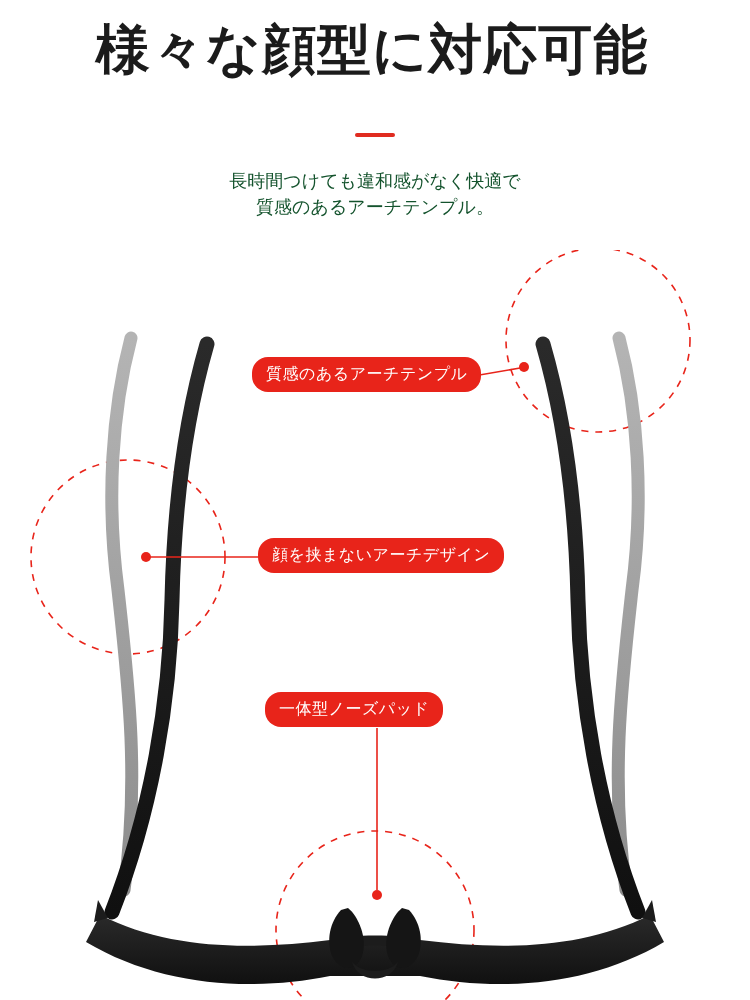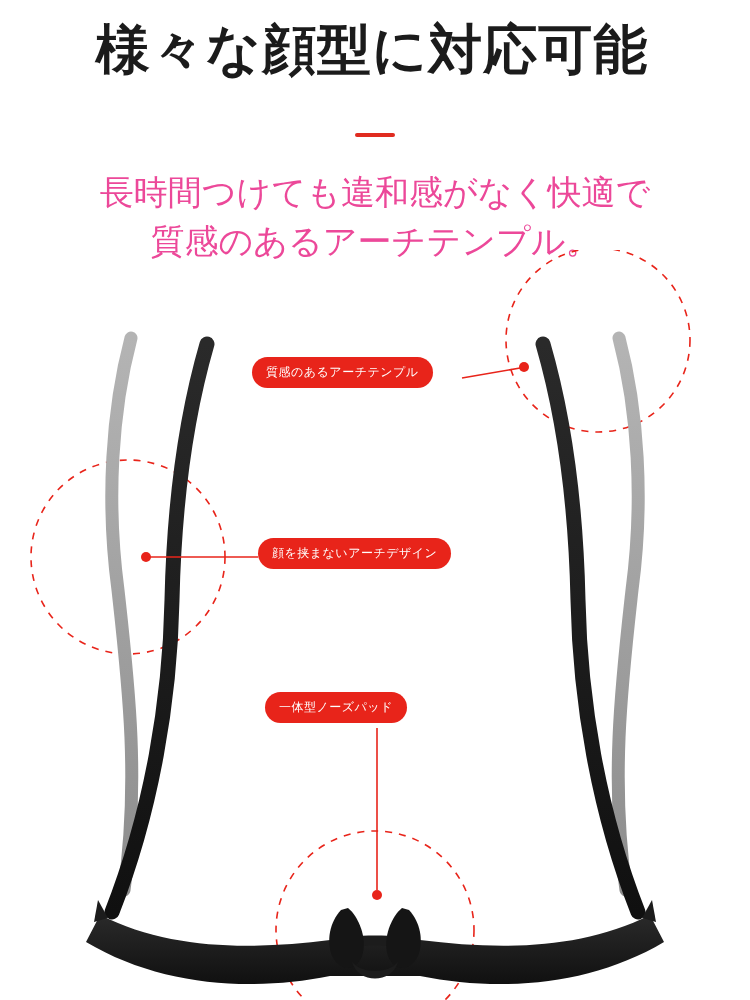--- a/index.html
+++ b/index.html
@@ -45,22 +45,22 @@
     height: 4px;
     background: #e02b20;
     border-radius: 2px;
   }
   .subhead {
     position: absolute;
     top: 168px;
     left: 0;
     width: 750px;
     text-align: center;
-    font-size: 34px;
-    color: #ec4899;
+    font-size: 18px;
+    color: #14532d;
     line-height: 1.45;
   }
   .subhead div {
     white-space: nowrap;
   }
 
   
   .illustration {
     position: absolute;
     top: 250px;
@@ -70,21 +70,21 @@
   }
   .illustration svg {
     display: block;
   }
 
   
   .label {
     position: absolute;
     background: #e8241a;
     color: #ffffff;
-    font-size: 12px;
+    font-size: 16px;
     line-height: 1;
     padding: 9px 14px 10px 14px;
     border-radius: 16px;
     white-space: nowrap;
     font-weight: 500;
     letter-spacing: 0.5px;
   }
   #label-temple { top: 357px; left: 252px; }
   #label-arch   { top: 538px; left: 258px; }
   #label-nose   { top: 692px; left: 265px; }

